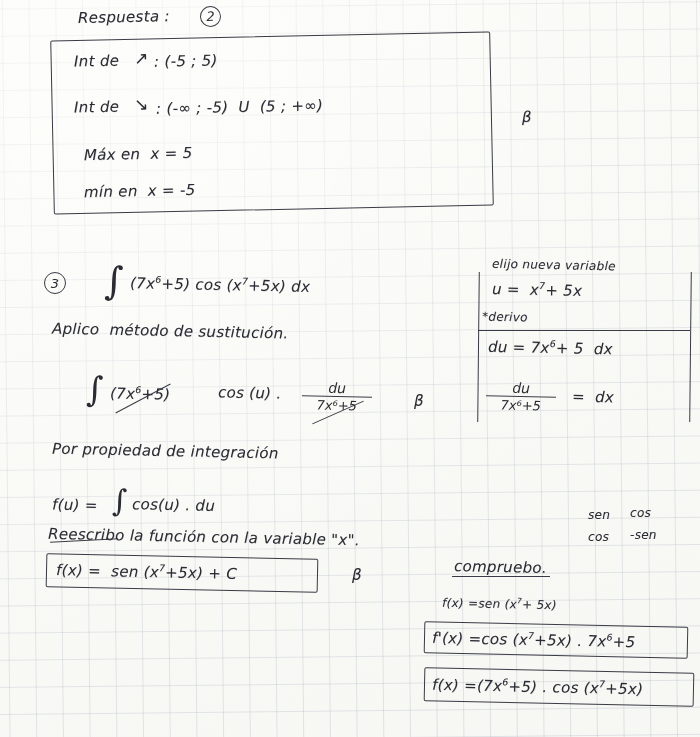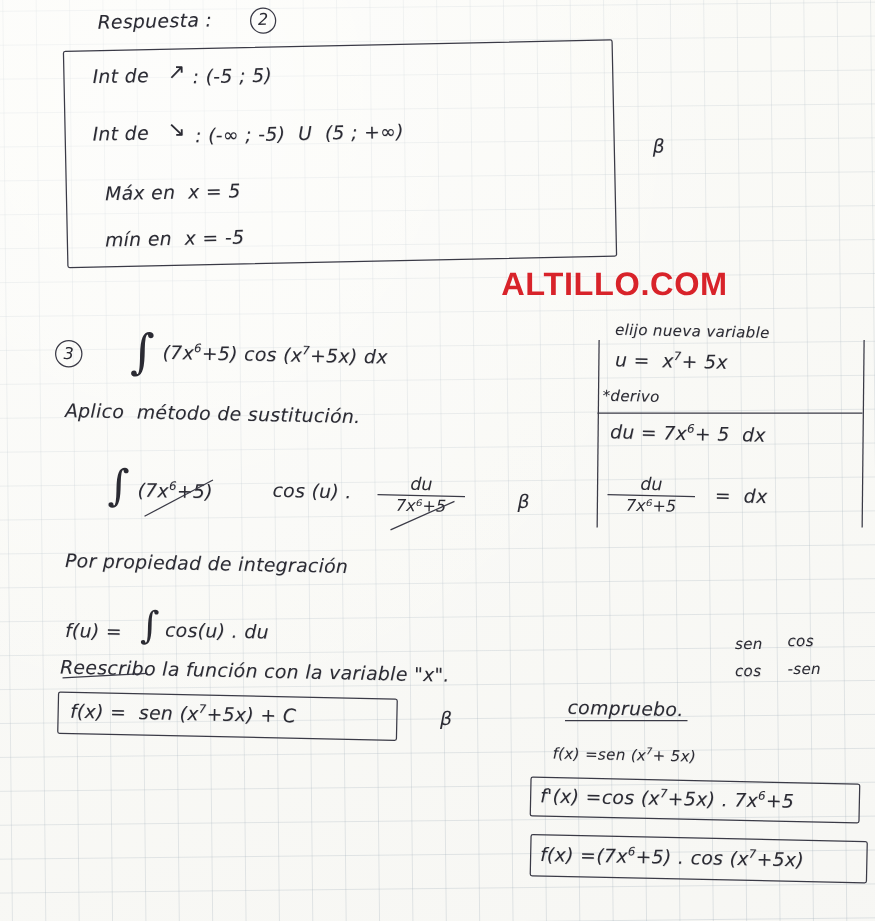--- a/index.html
+++ b/index.html
@@ -126,21 +126,20 @@
   <div class="hw md tilt1" style="left:154px; top:52px;">: (-5 ; 5)</div>
 
   <div class="hw md tilt1" style="left:74px; top:98px;">Int de</div>
   <div class="hw lg tilt1" style="left:134px; top:94px;">↘</div>
   <div class="hw md tilt1" style="left:156px; top:98px;">: (-∞ ; -5)  U  (5 ; +∞)</div>
   <div class="hw md tilt1" style="left:522px; top:108px;">β</div>
 
   <div class="hw md tilt1" style="left:84px; top:145px;">Máx en  x = 5</div>
   <div class="hw md tilt1" style="left:84px; top:182px;">mín en  x = -5</div>
 
-  <div class="watermark" style="left:401px; top:212px;">ALTILLO.COM</div>
 
   <div class="circle" style="left:44px; top:272px; width:20px; height:20px; font-size:13px;">3</div>
 
   <div class="intsym" style="left:104px; top:262px; font-size:38px;">∫</div>
   <div class="hw md tilt3" style="left:130px; top:275px;"><span>(7x</span><span class="sup">6</span><span>+5) cos (x</span><span class="sup">7</span><span>+5x) dx</span></div>
 
   <div class="hw md tilt3" style="left:52px; top:322px;">Aplico  método de sustitución.</div>
 
   <div class="intsym" style="left:86px; top:372px; font-size:34px;">∫</div>
   <div class="hw md tilt3" style="left:110px; top:384px;"><span>(7x</span><span class="sup">6</span><span>+5)</span></div>

